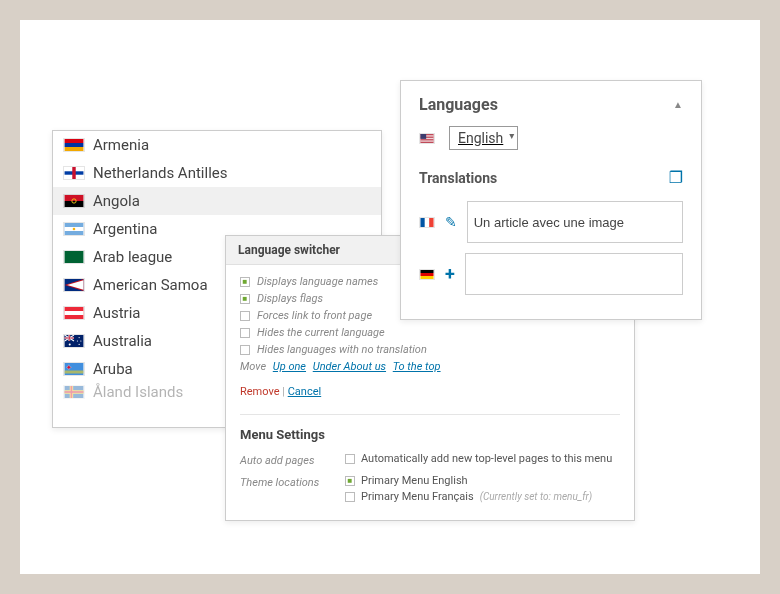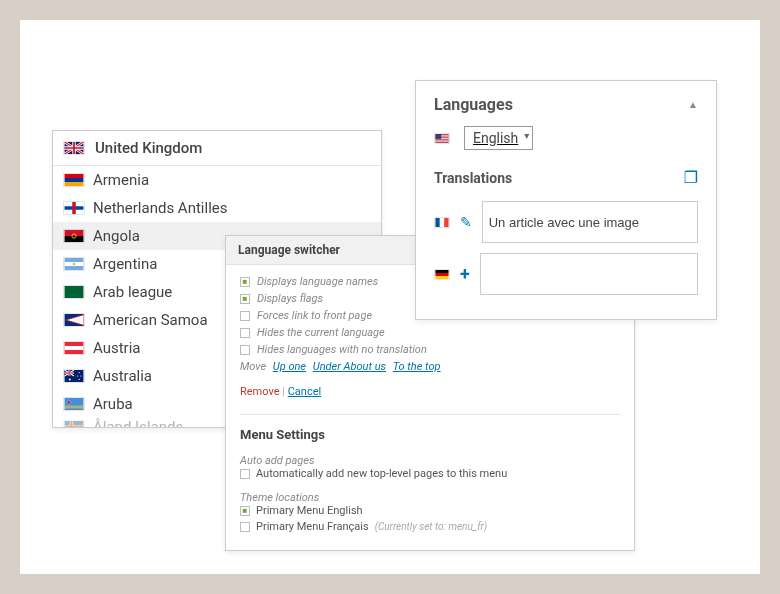--- a/index.html
+++ b/index.html
@@ -23,59 +23,47 @@
   .opt-row { display: flex; align-items: center; gap: 7px; margin-bottom: 4px; }
   .opt-box { width: 10px; height: 10px; border: 1px solid #bbb; display: inline-flex; align-items: center; justify-content: center; font-size: 8px; color: #6fa832; }
   .opt-label { font-size: 11px; color: #888; font-style: italic; }
   .move-row { font-size: 11px; color: #888; font-style: italic; }
   .move-row a { color: #0073aa; margin-left: 4px; text-decoration: underline; cursor: pointer; }
   .remove-row { margin-top: 12px; font-size: 11px; }
   .remove-link { color: #c0392b; cursor: pointer; }
   .cancel-link { color: #0073aa; text-decoration: underline; cursor: pointer; }
   .divider-h { border-top: 1px solid #e5e5e5; margin: 16px 0 12px; }
   .menu-settings-title { font-size: 13px; font-weight: bold; color: #444; margin-bottom: 10px; }
-  .settings-row { display: flex; align-items: flex-start; margin-bottom: 6px; flex-direction: column; }
+  .settings-row { display: flex; align-items: flex-start; margin-bottom: 6px; }
   .settings-label { width: 105px; font-size: 11px; color: #888; font-style: italic; padding-top: 2px; }
   .settings-opts { flex: 1; }
   .settings-opt { display: flex; align-items: center; gap: 6px; margin-bottom: 3px; font-size: 11px; color: #555; }
   .settings-opt .hint { color: #aaa; font-style: italic; font-size: 10px; }
   
-  .lang-panel { left: 395px; top: 60px; width: 302px; padding: 14px 18px; background: #fff; }
+  .lang-panel { left: 380px; top: 60px; width: 302px; padding: 14px 18px; background: #fff; }
   .lang-title-row { display: flex; align-items: center; justify-content: space-between; margin-bottom: 12px; }
   .lang-title { font-size: 16px; font-weight: bold; color: #555; }
   .collapse-caret { color: #888; font-size: 10px; cursor: pointer; }
   .lang-sub { font-size: 14px; font-weight: bold; color: #555; margin-bottom: 10px; }
   .lang-select-row { display: flex; align-items: center; gap: 14px; margin-bottom: 18px; text-decoration: underline; }
   .lang-select { border: 1px solid #999; padding: 3px 14px 3px 8px; font-size: 14px; color: #444; background: #fff; position: relative; }
   .lang-select::after { content: "▾"; position: absolute; right: 3px; top: 3px; font-size: 10px; color: #666; }
   .trans-header { display: flex; align-items: center; justify-content: space-between; margin-bottom: 14px; }
   .trans-icon { color: #0073aa; font-size: 16px; }
   .trans-row { display: flex; align-items: center; gap: 10px; margin-bottom: 10px; }
   .trans-row .edit-icon { color: #0073aa; font-size: 14px; cursor: pointer; }
   .trans-row .add-icon { color: #0073aa; font-size: 18px; font-weight: bold; cursor: pointer; line-height: 1; }
   .trans-input { flex: 1; border: 1px solid #ccc; padding: 20px 6px; font-size: 13px; color: #444; height: 26px; }
 </style>
 </head>
 <body>
 
 <div class="canvas">
 
   <div class="panel country-panel">
-    <div class="country-header">
-      <span class="flag">
-          <svg viewBox="0 0 22 14">
-            <rect width="22" height="14" fill="#012169"></rect>
-            <path d="M0,0 L22,14 M22,0 L0,14" stroke="#fff" stroke-width="3"></path>
-            <path d="M0,0 L22,14 M22,0 L0,14" stroke="#C8102E" stroke-width="1.2"></path>
-            <path d="M11,0 V14 M0,7 H22" stroke="#fff" stroke-width="4"></path>
-            <path d="M11,0 V14 M0,7 H22" stroke="#C8102E" stroke-width="2"></path>
-          </svg>
-        </span>
-      <span>United Kingdom</span>
-    </div>
     <div class="country-list" id="country-list">
         <div class="country-item">
           <span class="flag">
             <svg viewBox="0 0 22 14">
               <rect width="22" height="4.67" fill="#d90012"></rect>
               <rect y="4.67" width="22" height="4.67" fill="#0033a0"></rect>
               <rect y="9.33" width="22" height="4.67" fill="#f2a800"></rect>
             </svg>
           </span>
           <span>Armenia</span>

